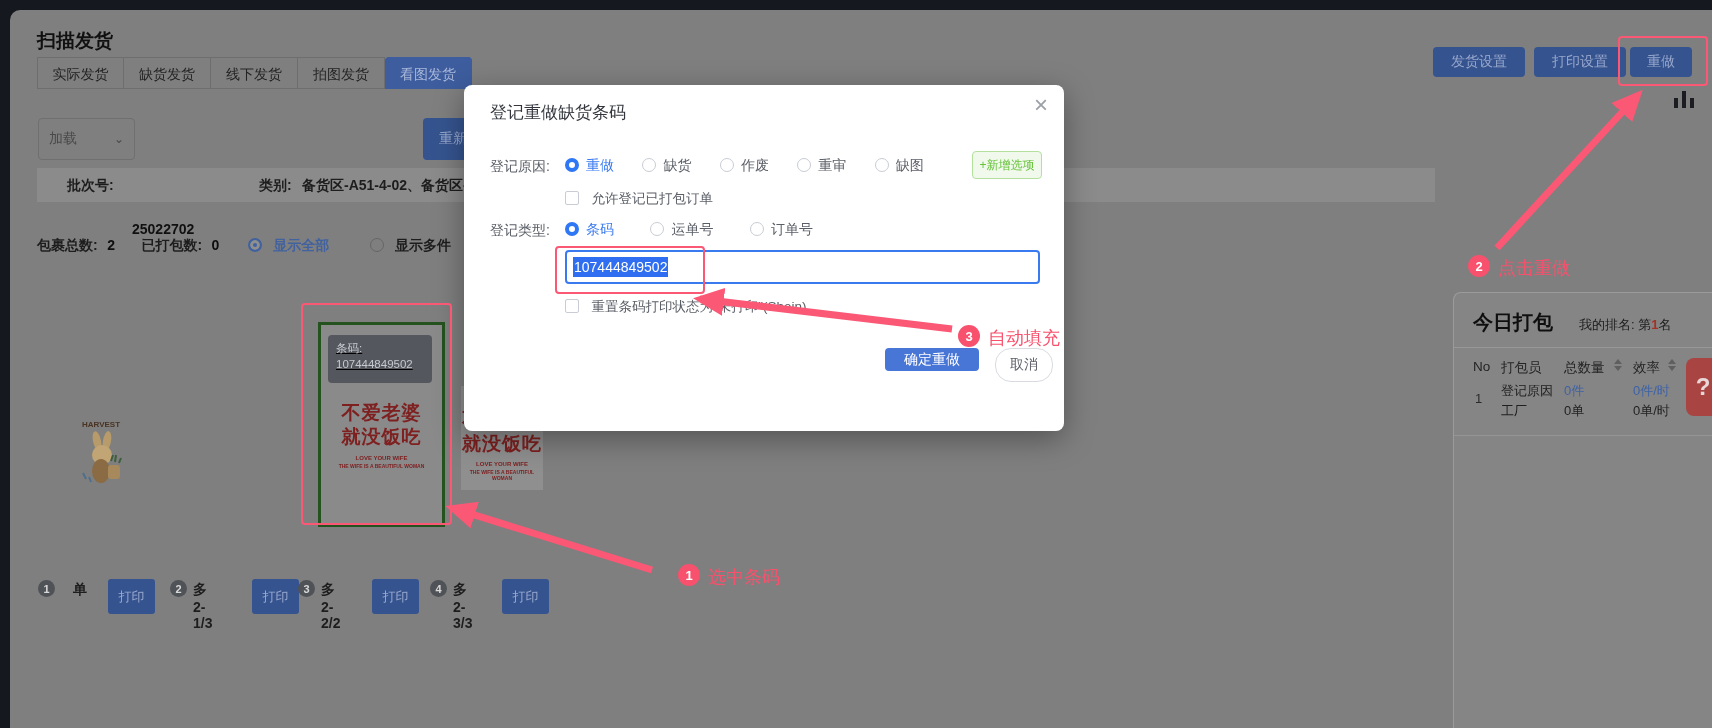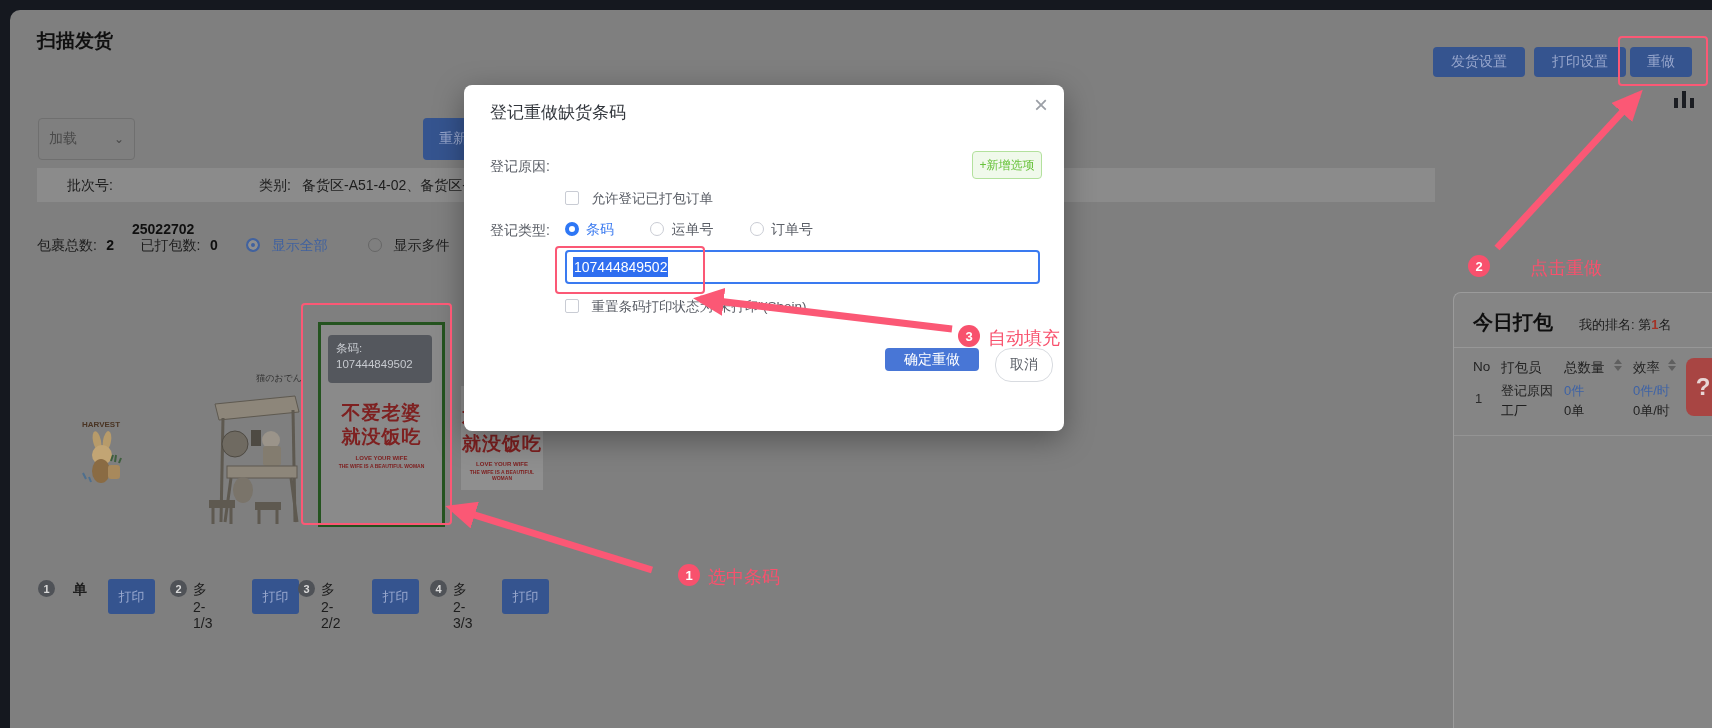--- a/index.html
+++ b/index.html
@@ -26,21 +26,21 @@
     background:#35548f;color:#97a6cc;border-radius:4px;font-size:14px;
     display:flex;align-items:center;justify-content:center;box-sizing:border-box;
   }
   .green-btn{background:#2e6b3d;color:#a2b7a8;border-radius:3px;font-size:15px;
     display:flex;align-items:center;justify-content:center;}
   .select-dim{
     border:1px solid #6f6f6f;border-radius:4px;color:#4a4a4a;font-size:14px;
     display:flex;align-items:center;justify-content:space-between;padding:0 10px;box-sizing:border-box;
   }
   .strip{background:#8b8b8b;}
-  .dimtext{color:#1d1d1d;font-size:14px;}
+  .dimtext{color:#1d1d1d;font-size:14px;font-weight:bold;}
   .bluetext-dim{color:#41629f;}
   .radio-dim{width:14px;height:14px;border-radius:50%;box-sizing:border-box;display:inline-block;}
   .radio-dim.on{background:#41629f;border:2px solid #41629f;box-shadow:inset 0 0 0 3px #8f8f8f;}
   .radio-dim.off{border:1px solid #666;background:transparent;}
   .numcircle{
     width:17px;height:17px;border-radius:50%;background:#4f5257;color:#d9d9d9;
     font-size:11px;display:flex;align-items:center;justify-content:center;font-weight:bold;
   }
   .print-btn{background:#35548f;color:#9aa9cf;border-radius:3px;font-size:13px;
     width:47px;height:35px;display:flex;align-items:center;justify-content:center;}
@@ -73,20 +73,23 @@
   .poster-l1{font-weight:bold;color:#7e2020;font-size:19px;letter-spacing:1px;line-height:24px;text-align:center;}
   .poster-sub{color:#7e2020;text-align:center;font-weight:bold;}
 </style>
 </head>
 <body>
 
 <div id="content">
 
   <div class="abs page-title" style="left:27px;top:18px;">扫描发货</div>
 
+  <div class="abs" style="left:27px;top:47px;white-space:nowrap;font-size:0;">
+    <span class="tab">实际发货</span><span class="tab">缺货发货</span><span class="tab">线下发货</span><span class="tab">拍图发货</span><span class="tab active">看图发货</span>
+  </div>
 
   <div class="abs btn-dim" style="left:1423px;top:37px;width:92px;height:30px;">发货设置</div>
   <div class="abs btn-dim" style="left:1524px;top:37px;width:92px;height:30px;">打印设置</div>
   <div class="abs btn-dim" style="left:1620px;top:37px;width:62px;height:30px;">重做</div>
   <svg class="abs" style="left:1662px;top:78px;" width="26" height="24">
     <rect x="2" y="10" width="4" height="10" fill="#1b1d22"></rect>
     <rect x="10" y="3" width="4" height="17" fill="#1b1d22"></rect>
     <rect x="18" y="10" width="4" height="10" fill="#1b1d22"></rect>
   </svg>
 
@@ -122,42 +125,23 @@
       <ellipse cx="22" cy="12" rx="4" ry="10" fill="#b79b6a" transform="rotate(-12 22 12)"></ellipse>
       <ellipse cx="32" cy="12" rx="4" ry="10" fill="#b79b6a" transform="rotate(10 32 12)"></ellipse>
       <circle cx="27" cy="26" r="10" fill="#c2a574"></circle>
       <ellipse cx="26" cy="42" rx="9" ry="12" fill="#8a6b43"></ellipse>
       <rect x="33" y="36" width="12" height="14" rx="3" fill="#a8895c"></rect>
       <path d="M36 32 l2 -6 M40 33 l1 -7 M44 34 l2 -5" stroke="#3e5f3e" stroke-width="2" fill="none"></path>
       <path d="M8 44 l3 6 M14 48 l2 5" stroke="#4e6f8e" stroke-width="2" fill="none"></path>
     </svg>
   </div>
 
-  <div class="abs" style="left:187px;top:360px;width:105px;height:168px;">
-    <div class="abs" style="right:0;top:2px;font-size:9px;color:#333;">猫のおでん</div>
-    <svg width="105" height="168" style="position:absolute;left:0;top:12px;">
-      <path d="M18 22 L98 14 L102 30 L22 38 Z" fill="#8d867a" stroke="#5e5950"></path>
-      <line x1="26" y1="36" x2="24" y2="140" stroke="#5e5950" stroke-width="3"></line>
-      <line x1="96" y1="28" x2="98" y2="140" stroke="#5e5950" stroke-width="3"></line>
-      <circle cx="38" cy="62" r="13" fill="#6f6a61" stroke="#4e4a43"></circle>
-      <rect x="54" y="48" width="10" height="16" fill="#4e4a43"></rect>
-      <circle cx="74" cy="58" r="9" fill="#9b948a"></circle>
-      <rect x="66" y="64" width="18" height="20" rx="3" fill="#837c6f"></rect>
-      <rect x="30" y="84" width="70" height="12" fill="#8d867a" stroke="#5e5950"></rect>
-      <path d="M34 96 l-6 44 M94 96 l6 44" stroke="#5e5950" stroke-width="3" fill="none"></path>
-      <ellipse cx="46" cy="108" rx="10" ry="13" fill="#7a746a"></ellipse>
-      <rect x="12" y="118" width="26" height="8" fill="#5e5950"></rect>
-      <path d="M16 126 l0 16 M34 126 l0 16" stroke="#5e5950" stroke-width="3"></path>
-      <rect x="58" y="120" width="26" height="8" fill="#5e5950"></rect>
-      <path d="M62 128 l0 14 M80 128 l0 14" stroke="#5e5950" stroke-width="3"></path>
-    </svg>
-  </div>
 
   <div class="abs" style="left:308px;top:312px;width:121px;height:199px;border:3px solid #24531f;background:#8a8a8a;box-sizing:content-box;">
-    <div class="abs" style="left:7px;top:10px;width:104px;height:48px;background:#54575d;border-radius:4px;padding:5px 4px 0 8px;box-sizing:border-box;">
+    <div class="abs" style="left:7px;top:10px;width:104px;height:48px;background:#54575d;border-radius:4px;padding:5px 4px 0 8px;box-sizing:border-box;text-decoration:underline;">
       <div style="font-size:11.5px;color:#c6c9cf;line-height:16px;">条码:</div>
       <div style="font-size:11.5px;color:#c6c9cf;line-height:16px;">107444849502</div>
     </div>
     <div class="abs" style="left:0;top:76px;width:100%;">
       <div class="poster-l1">不爱老婆</div>
       <div class="poster-l1">就没饭吃</div>
       <div class="poster-sub" style="font-size:6px;margin-top:6px;">LOVE YOUR WIFE</div>
       <div class="poster-sub" style="font-size:5px;margin-top:2px;">THE WIFE IS A BEAUTIFUL WOMAN</div>
     </div>
   </div>
@@ -226,20 +210,27 @@
   </div>
 
   <div class="abs" style="left:1676px;top:348px;width:34px;height:58px;background:#a84543;border-radius:8px;color:#e8d7d6;font-size:24px;font-weight:bold;display:flex;align-items:center;justify-content:center;">?</div>
 </div>
 
 <div id="modal" class="abs">
   <div class="abs" style="left:26px;top:16px;font-size:17px;color:#33373d;">登记重做缺货条码</div>
   <div class="abs" style="right:16px;top:8px;font-size:24px;color:#9b9fa6;line-height:24px;">×</div>
 
   <div class="abs m-label" style="left:26px;top:73px;">登记原因:</div>
+  <div class="abs" style="left:101px;top:71px;white-space:nowrap;">
+    <span class="radio on2"></span><span class="m-radio-label sel">重做</span>
+    <span class="radio off" style="margin-left:24px;"></span><span class="m-radio-label">缺货</span>
+    <span class="radio off" style="margin-left:24px;"></span><span class="m-radio-label">作废</span>
+    <span class="radio off" style="margin-left:24px;"></span><span class="m-radio-label">重审</span>
+    <span class="radio off" style="margin-left:24px;"></span><span class="m-radio-label">缺图</span>
+  </div>
   <div class="abs" style="left:508px;top:66px;width:68px;height:26px;background:#f0f9eb;border:1px solid #b3e19d;border-radius:4px;color:#67c23a;font-size:12px;display:flex;align-items:center;justify-content:center;">+新增选项</div>
 
   <div class="abs" style="left:101px;top:104px;">
     <span class="chk"></span>
     <span class="m-label" style="margin-left:8px;font-size:13.5px;">允许登记已打包订单</span>
   </div>
 
   <div class="abs m-label" style="left:26px;top:137px;">登记类型:</div>
   <div class="abs" style="left:101px;top:135px;white-space:nowrap;">
     <span class="radio on2"></span><span class="m-radio-label sel">条码</span>
@@ -272,16 +263,16 @@
   </defs>
   <line x1="652" y1="570" x2="452" y2="508" stroke="#fb5875" stroke-width="7" marker-end="url(#ah)"></line>
   <line x1="1497" y1="248" x2="1638" y2="95" stroke="#fb5875" stroke-width="7" marker-end="url(#ah)"></line>
   <line x1="952" y1="329" x2="700" y2="299" stroke="#fb5875" stroke-width="7" marker-end="url(#ah)"></line>
 </svg>
 
 <div class="abs ann-circle" style="left:678px;top:564px;">1</div>
 <div class="abs ann-text" style="left:708px;top:565px;">选中条码</div>
 
 <div class="abs ann-circle" style="left:1468px;top:255px;">2</div>
-<div class="abs ann-text" style="left:1498px;top:256px;margin-left:32px;">点击重做</div>
+<div class="abs ann-text" style="left:1498px;top:256px;">点击重做</div>
 
 <div class="abs ann-circle" style="left:958px;top:325px;">3</div>
 <div class="abs ann-text" style="left:988px;top:326px;">自动填充</div>
 
 </body></html>

